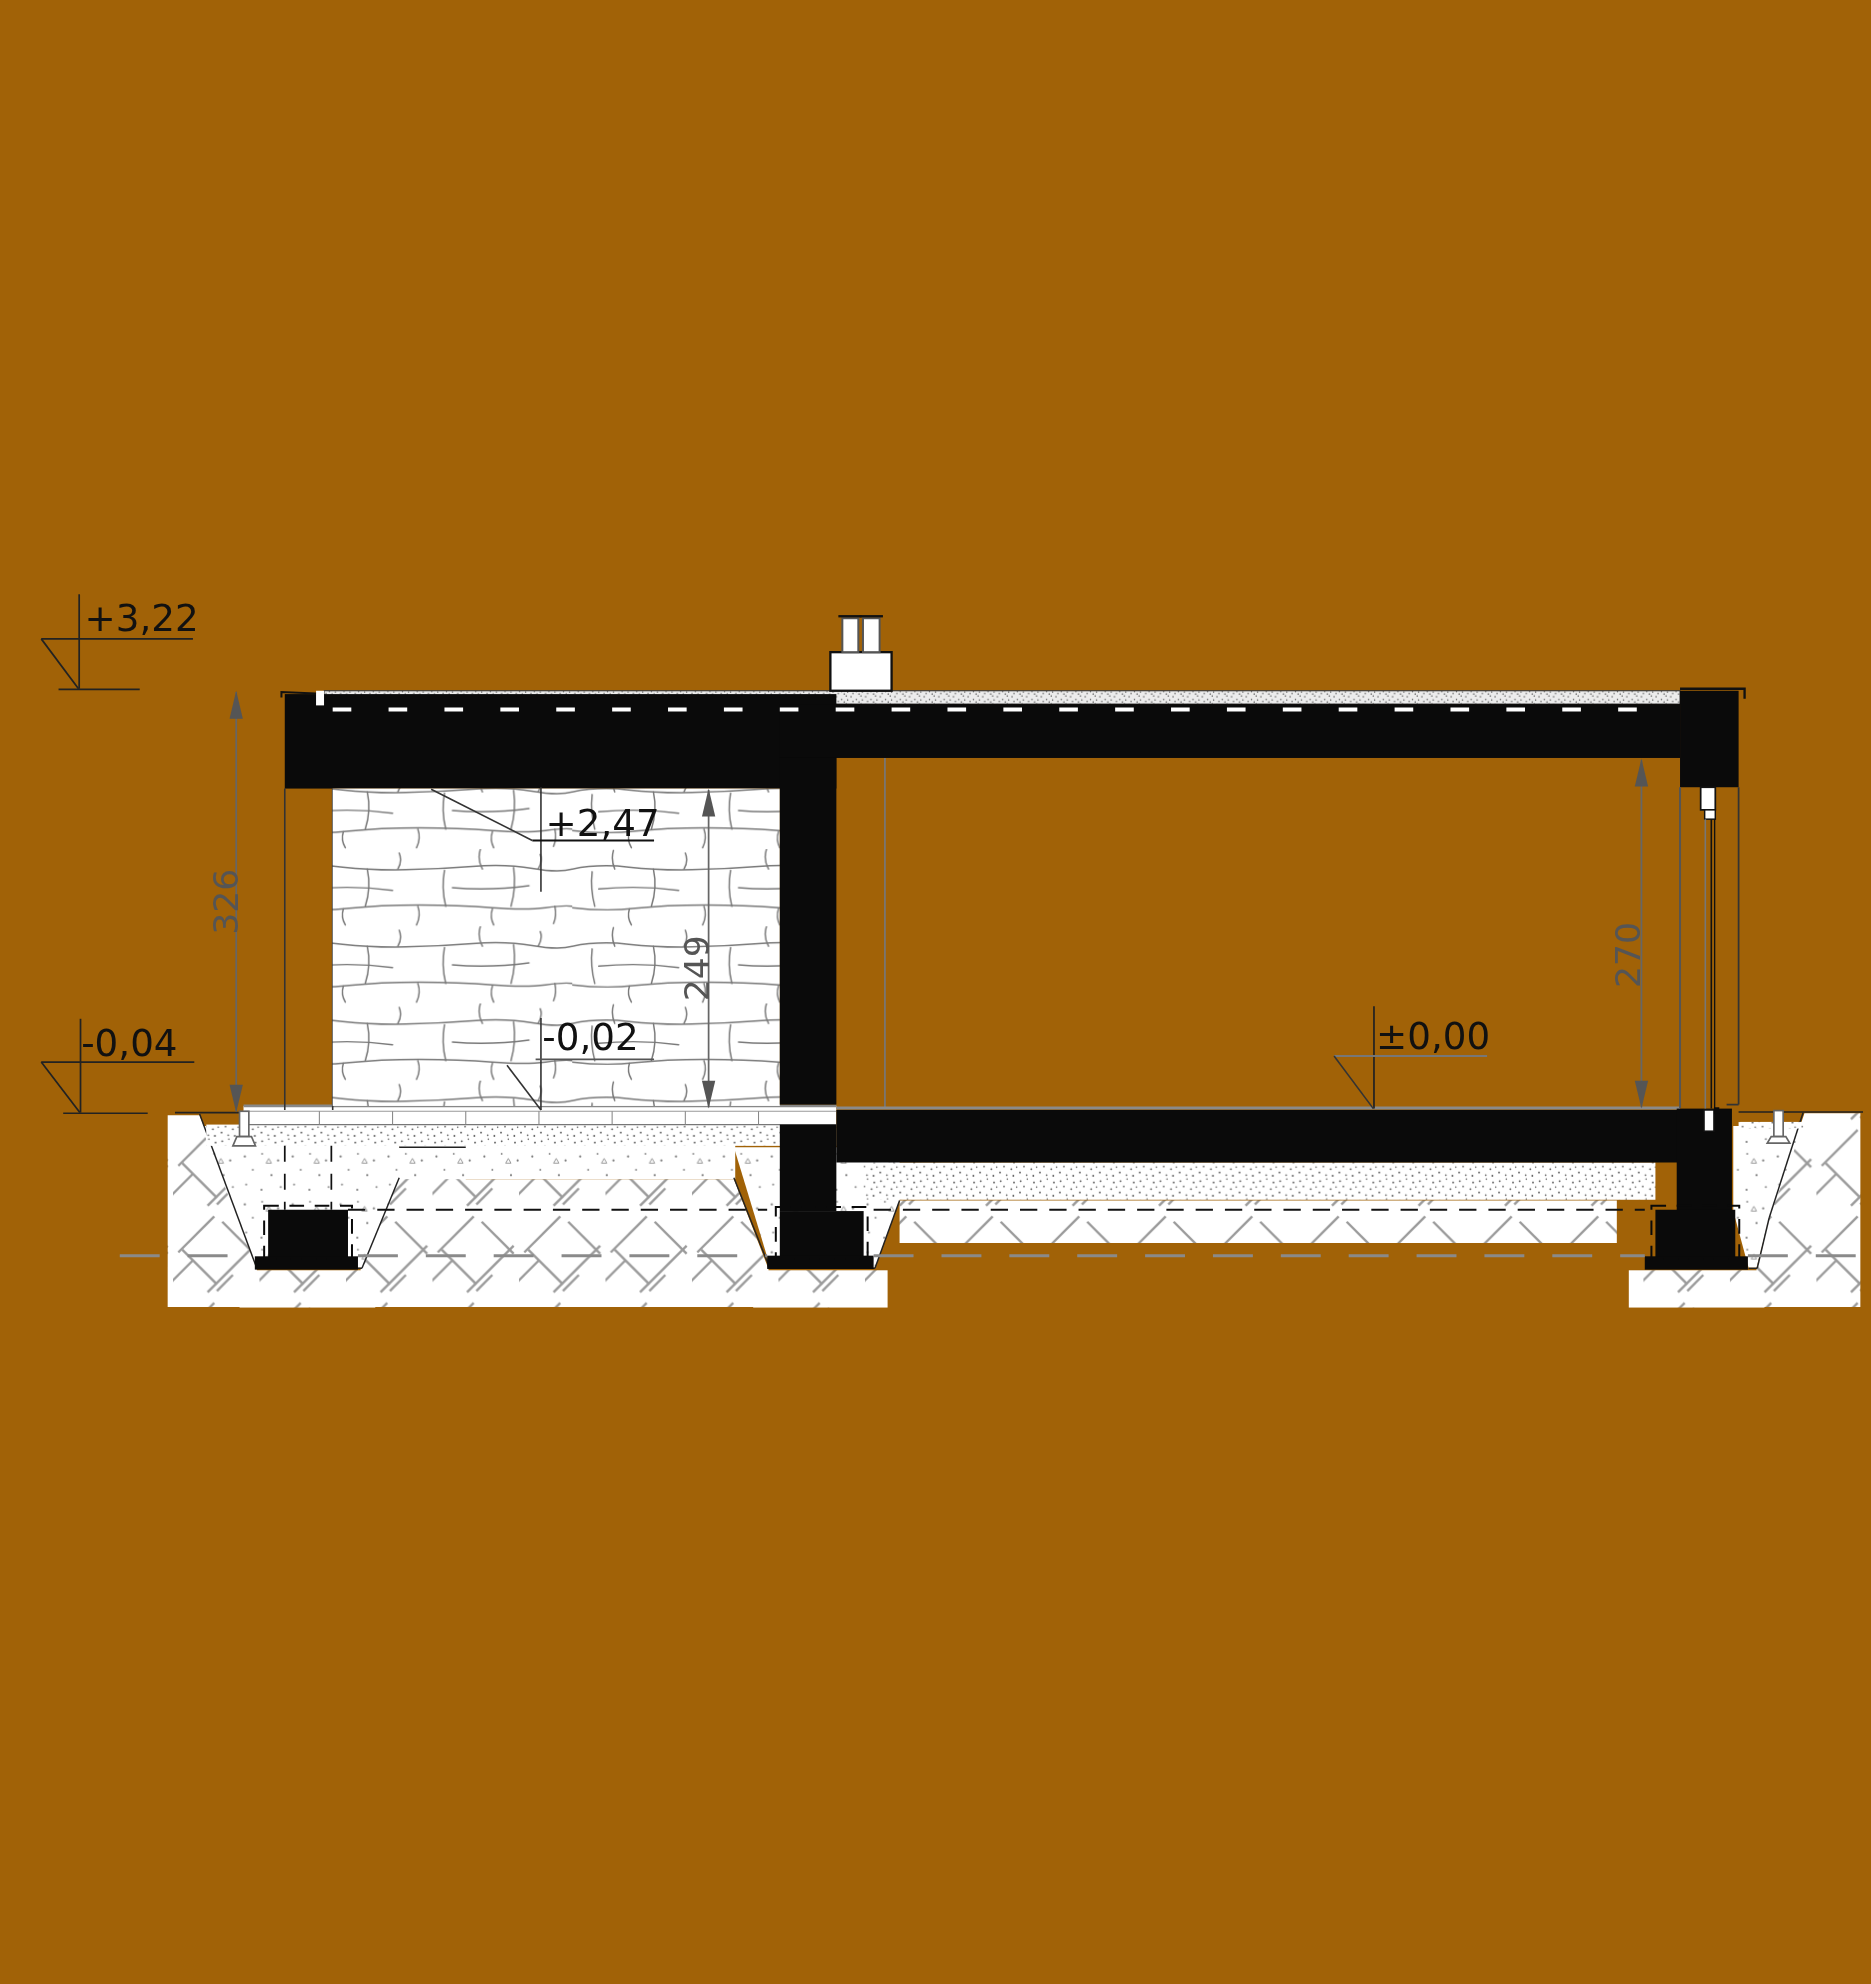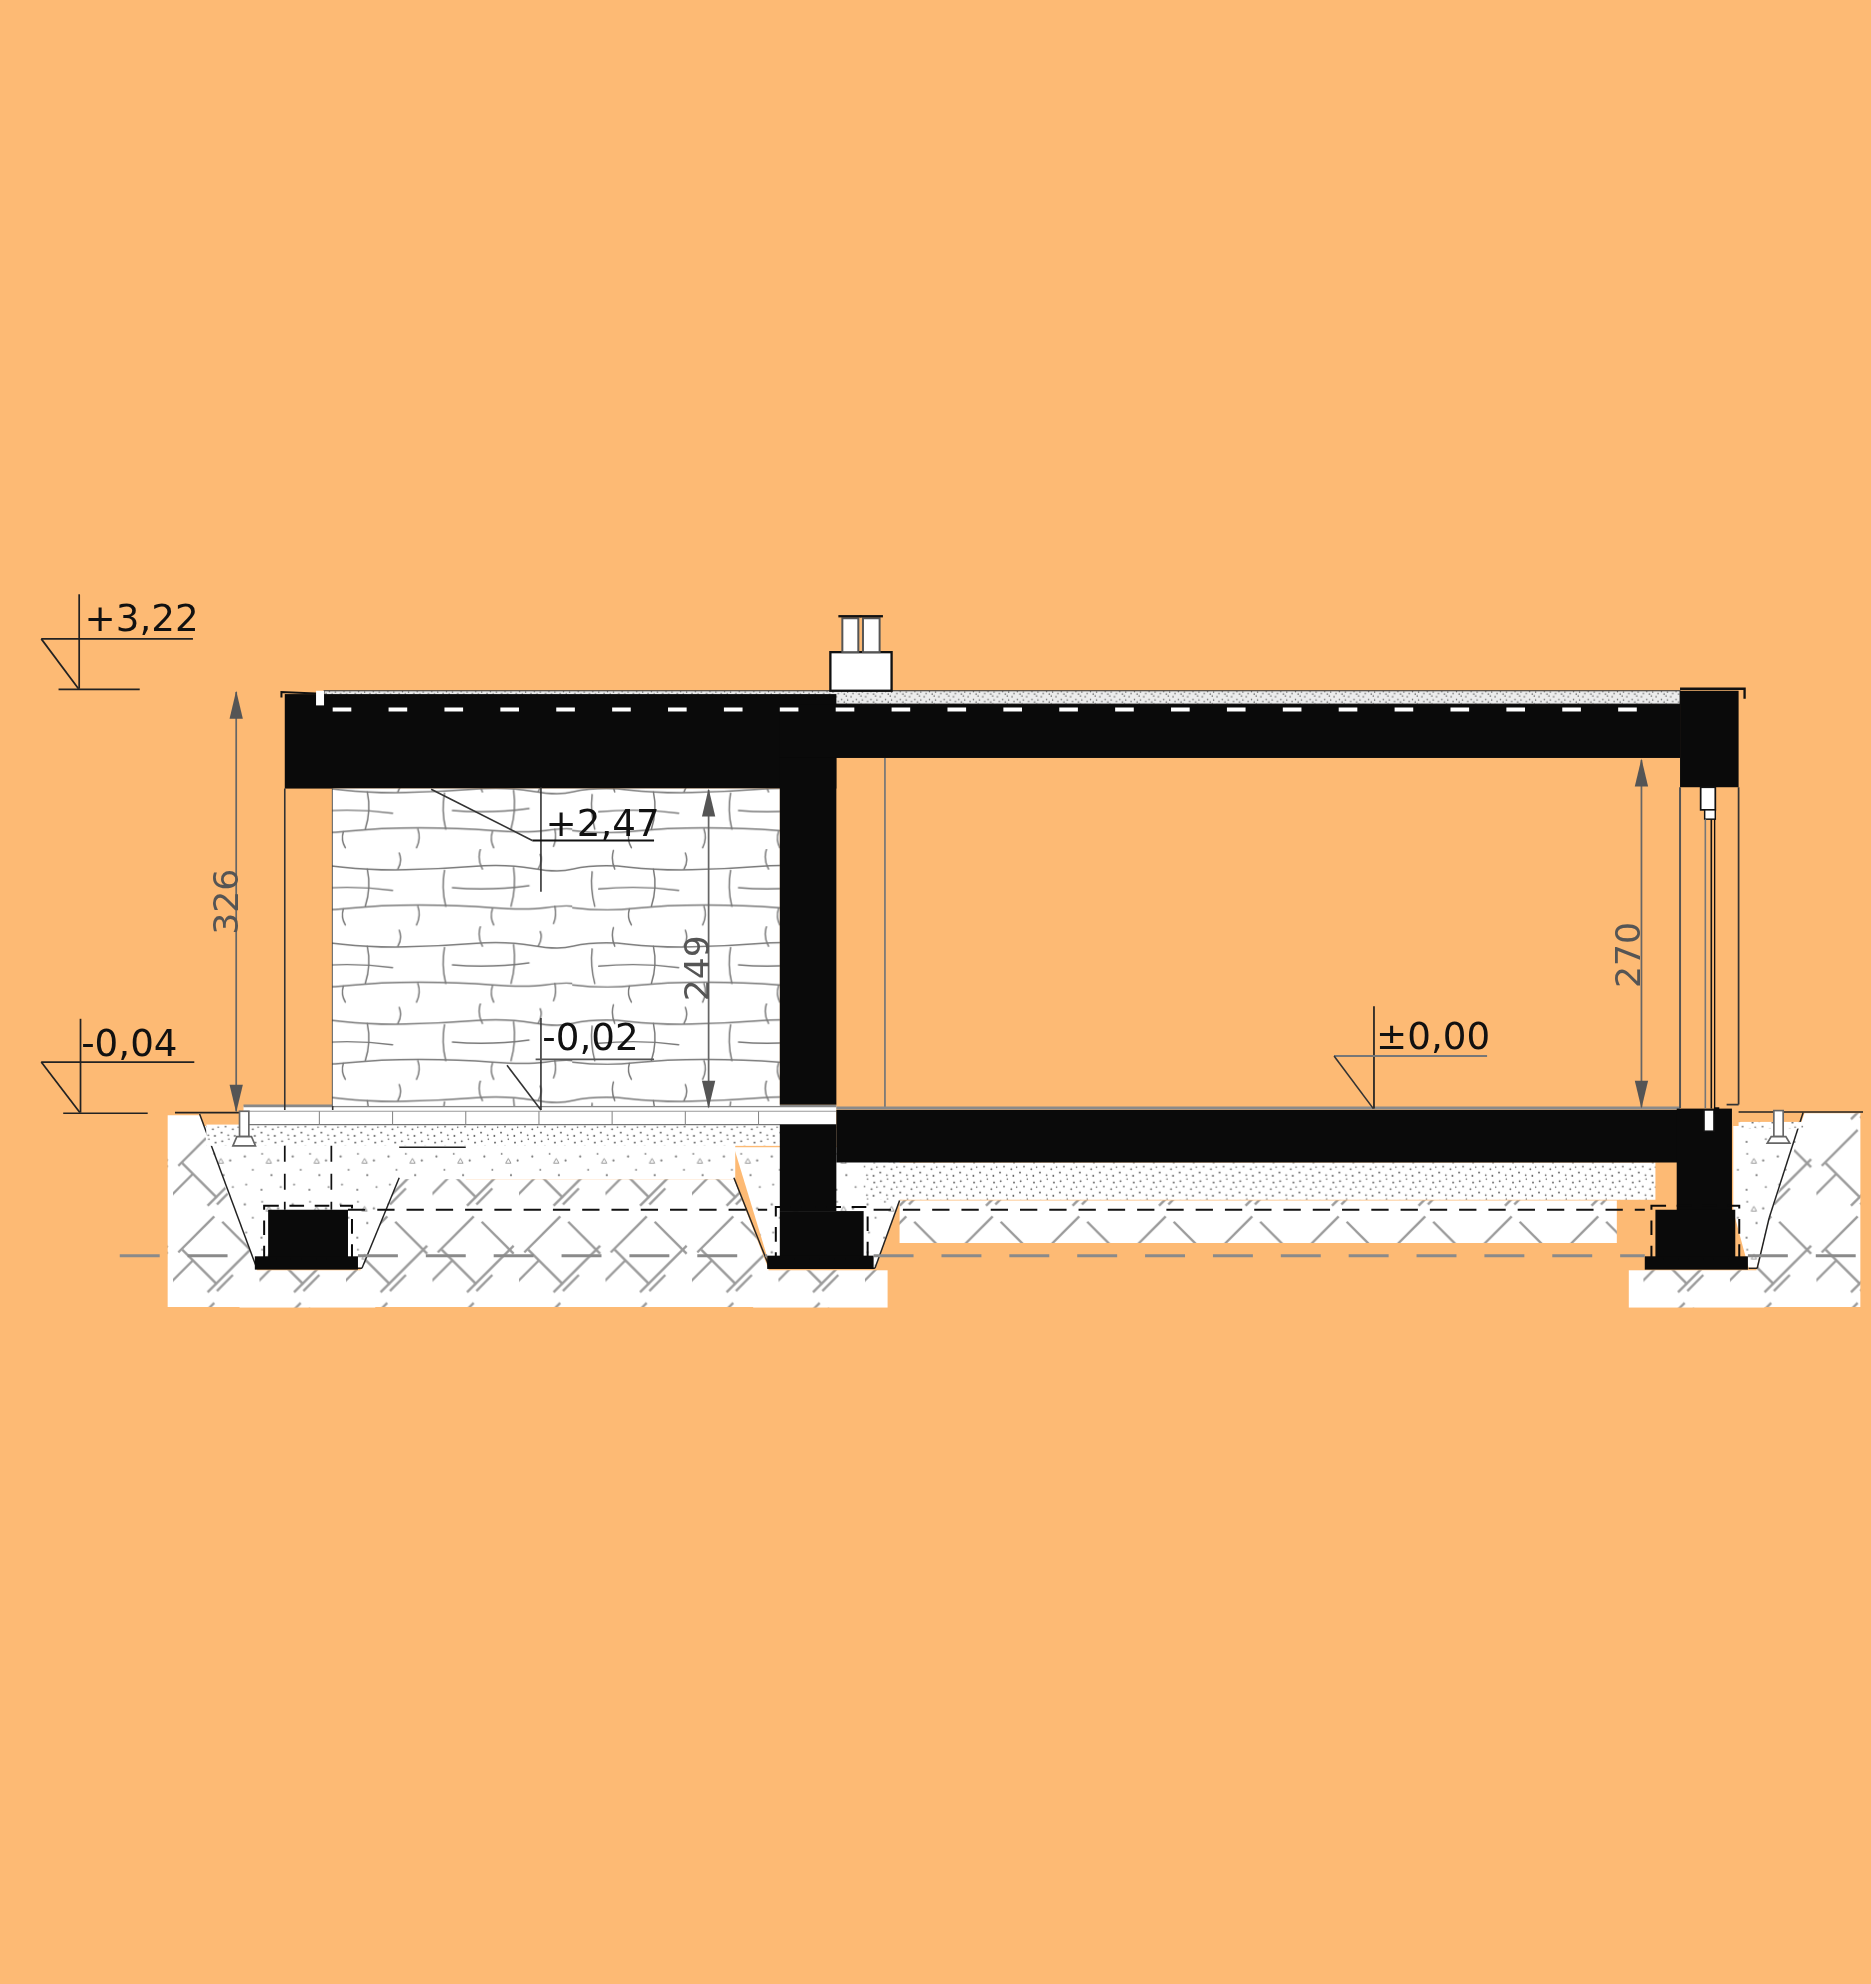--- a/index.html
+++ b/index.html
@@ -1,16 +1,16 @@
 <!DOCTYPE html>
 <html style="font-size:10.6px"><head>
 <meta charset="utf-8">
 <style>
   html,body{margin:0;padding:0;background:#ffffff;}
-  .page{position:relative;width:1871px;height:1985px;background:#fdba74;overflow:hidden;
+  .page{position:relative;width:1871px;height:1985px;background:#a16207;overflow:hidden;
         font-family:"DejaVu Sans","Liberation Sans",sans-serif;}
   svg{position:absolute;left:0;top:0;}
   text{font-family:"DejaVu Sans","Liberation Sans",sans-serif;fill:#111;}
   .lvl{font-size:56px;}
   .dim{font-size:52px;fill:#555;}
 </style>
 </head>
 <body>
 
 <div class="page">

